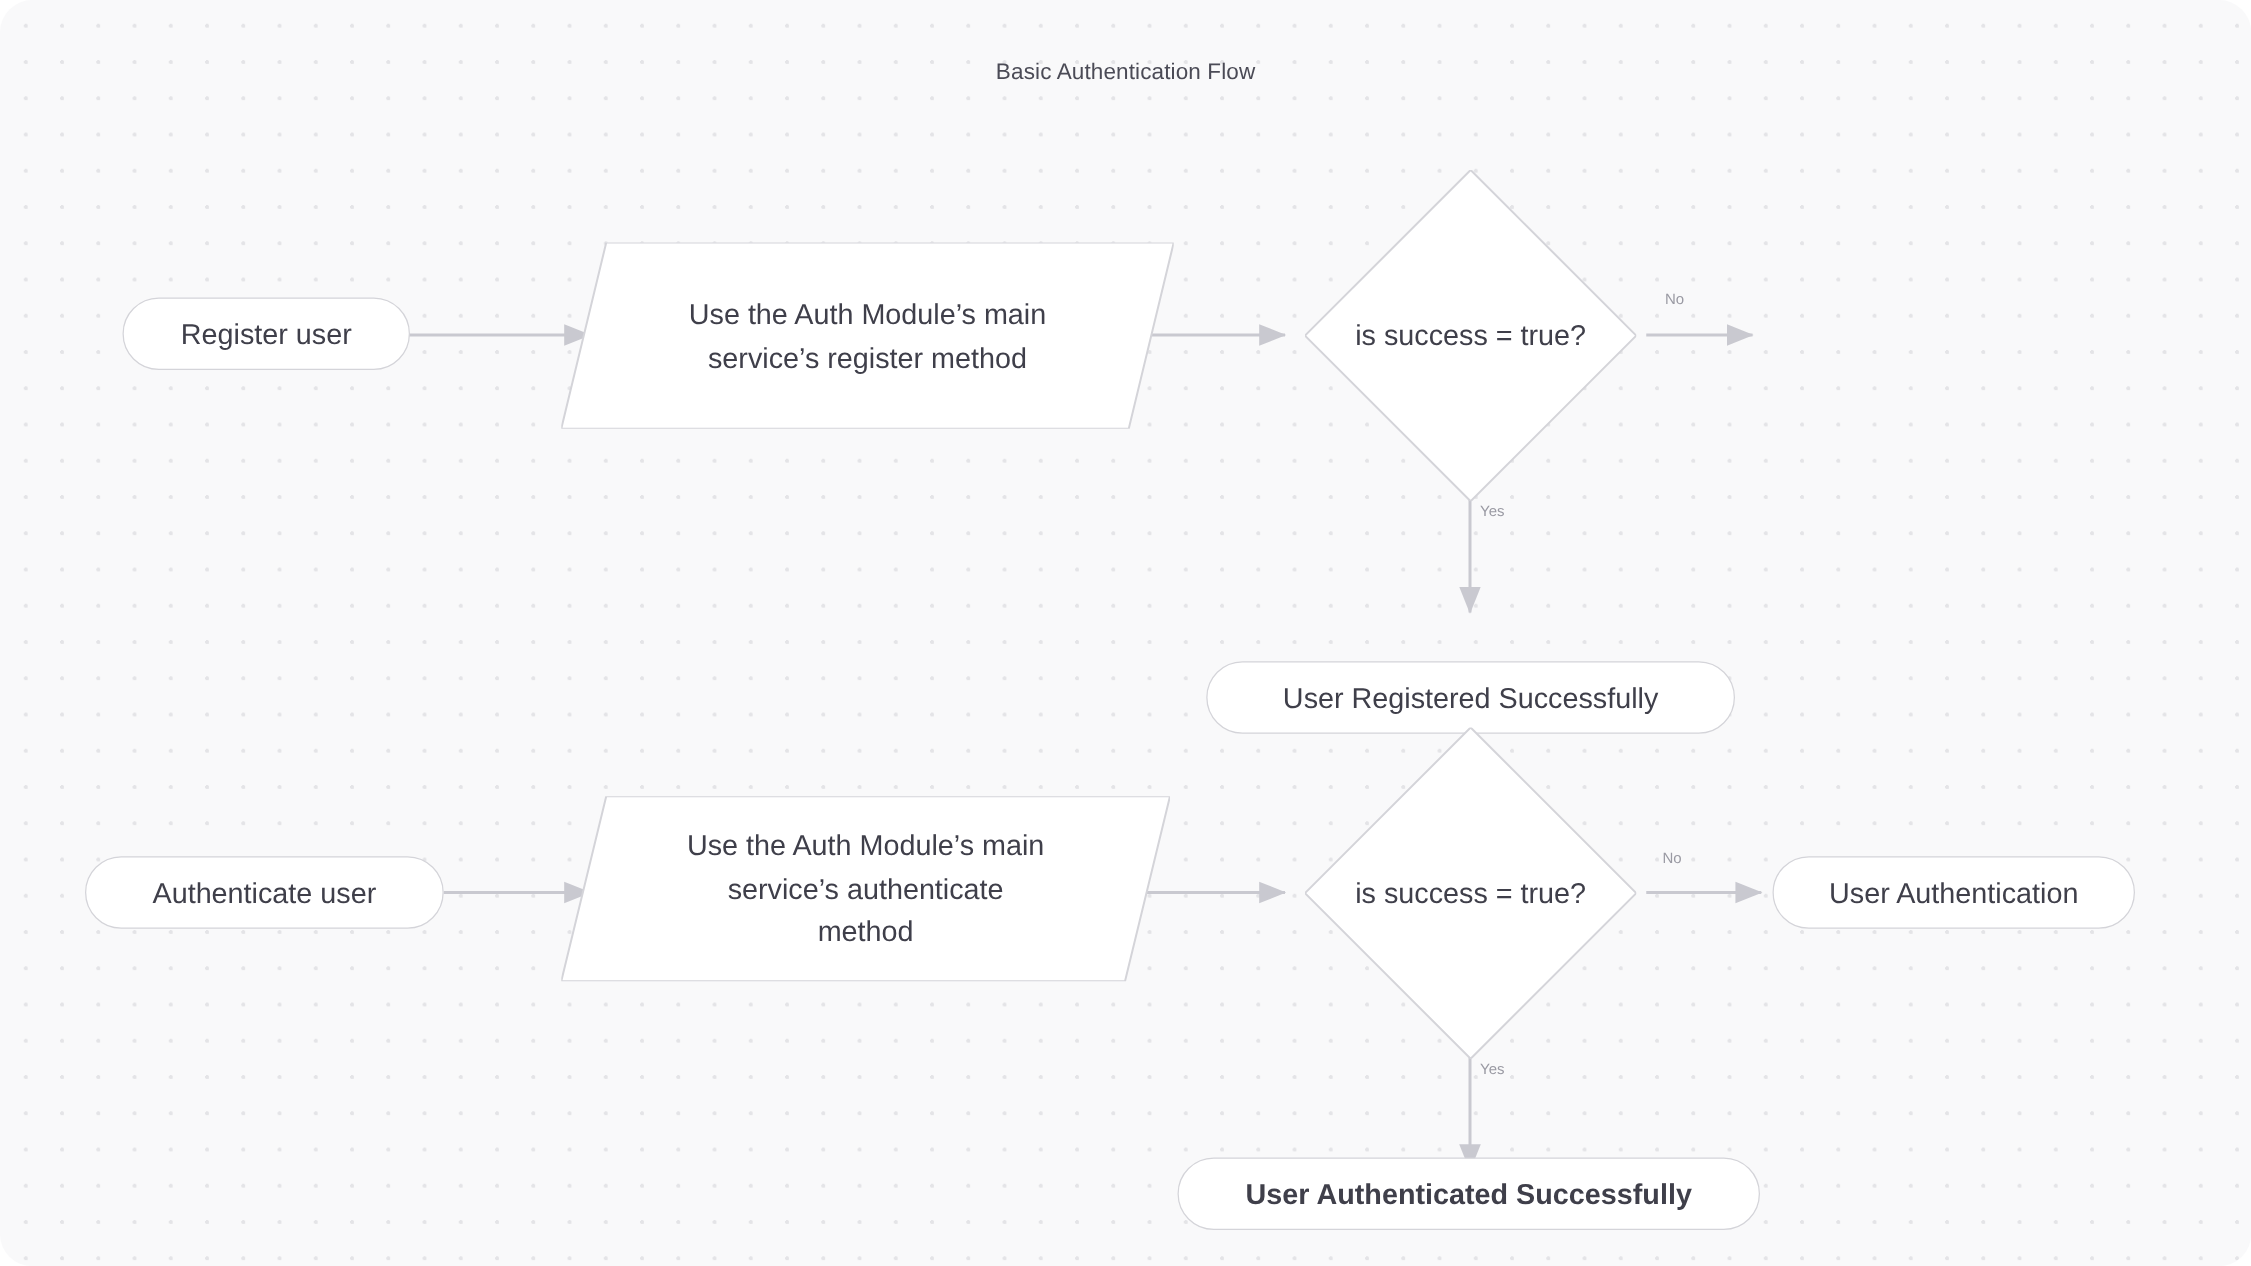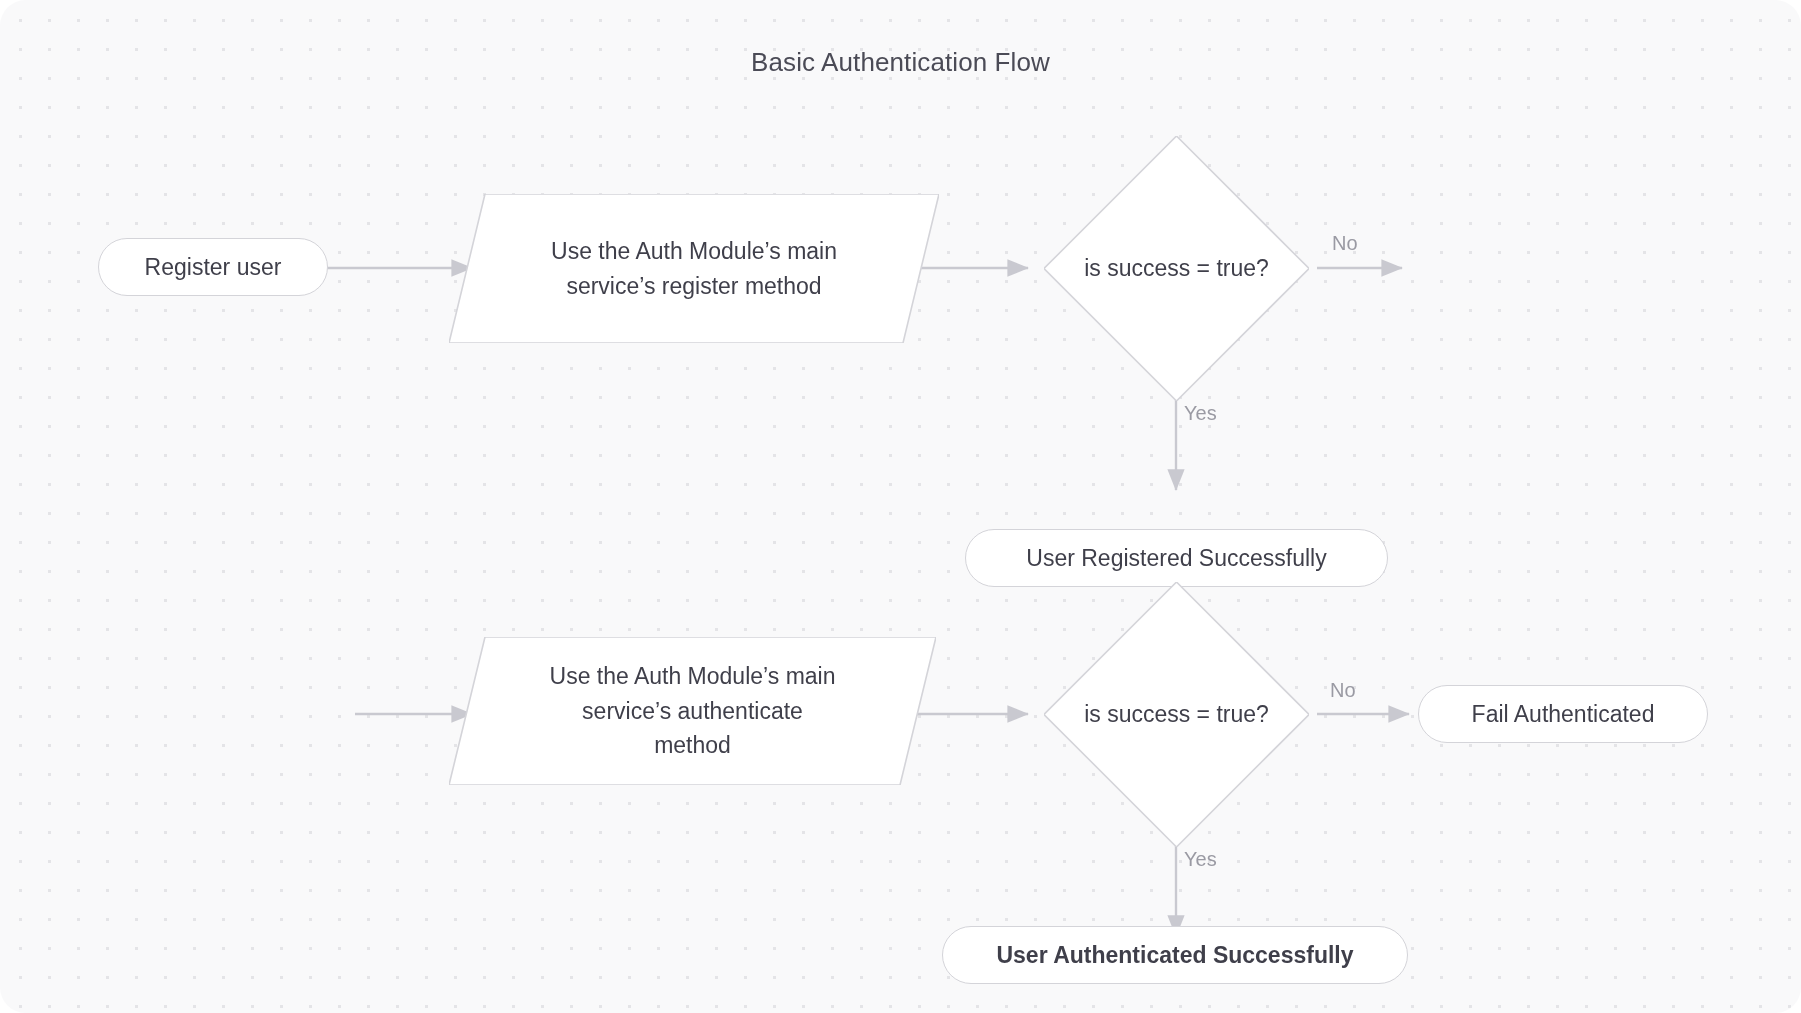--- a/index.html
+++ b/index.html
@@ -31,21 +31,21 @@
     width: 1801px;
     height: 1013px;
     pointer-events: none;
   }
   .diagram-title {
     position: absolute;
     left: 0;
     right: 0;
     top: 47px;
     text-align: center;
-    font-size: 26px;
+    font-size: 18px;
     color: #4b4b56;
     letter-spacing: 0.1px;
   }
   .node {
     position: absolute;
     box-sizing: border-box;
     display: flex;
     align-items: center;
     justify-content: center;
     text-align: center;
@@ -92,21 +92,21 @@
     inset: 0;
   }
   .diamond-shape svg { display: block; width: 100%; height: 100%; }
   .diamond-text {
     position: relative;
     z-index: 2;
     width: 100%;
   }
   .edge-label {
     position: absolute;
-    font-size: 20px;
+    font-size: 12px;
     color: #9a9aa3;
     white-space: nowrap;
   }
 </style>
 </head>
 <body>
 
 <div id="canvas">
 
   <div class="diagram-title">Basic Authentication Flow</div>
@@ -180,20 +180,23 @@
   </div>
 
   <div class="edge-label" style="left:1332px; top:232px;">
     <span>No</span>
   </div>
 
   <div class="edge-label" style="left:1184px; top:402px;">
     <span>Yes</span>
   </div>
 
+  <div class="node stadium" style="left:68px; top:685px; width:287px; height:58px;">
+    <span class="label">Authenticate user</span>
+  </div>
 
   <div class="node parallelogram" style="left:449px; top:637px; width:487px; height:148px;">
     <span class="para-shape">
       <svg viewBox="0 0 487 148" preserveAspectRatio="none" xmlns="http://www.w3.org/2000/svg">
         <polygon points="36,0 487,0 451,148 0,148" fill="#ffffff" stroke="#d4d4d9" stroke-width="1.6"></polygon>
       </svg>
     </span>
     <span class="para-text label">Use the Auth Module’s main
 service’s authenticate
 method</span>
@@ -202,21 +205,21 @@
   <div class="node diamond" style="left:1044px; top:582px; width:265px; height:265px;">
     <span class="diamond-shape">
       <svg viewBox="0 0 265 265" preserveAspectRatio="none" xmlns="http://www.w3.org/2000/svg">
         <polygon points="132.5,0 265,132.5 132.5,265 0,132.5" fill="#ffffff" stroke="#d4d4d9" stroke-width="1.6"></polygon>
       </svg>
     </span>
     <span class="diamond-text label">is success = true?</span>
   </div>
 
   <div class="node stadium" style="left:1418px; top:685px; width:290px; height:58px;">
-    <span class="label">Fail Authenticated</span>
+    <span class="label">User Authentication</span>
   </div>
 
   <div class="node stadium" style="left:942px; top:926px; width:466px; height:58px;font-weight:bold;">
     <span class="label">User Authenticated Successfully</span>
   </div>
 
   <div class="edge-label" style="left:1330px; top:679px;">
     <span>No</span>
   </div>
 

